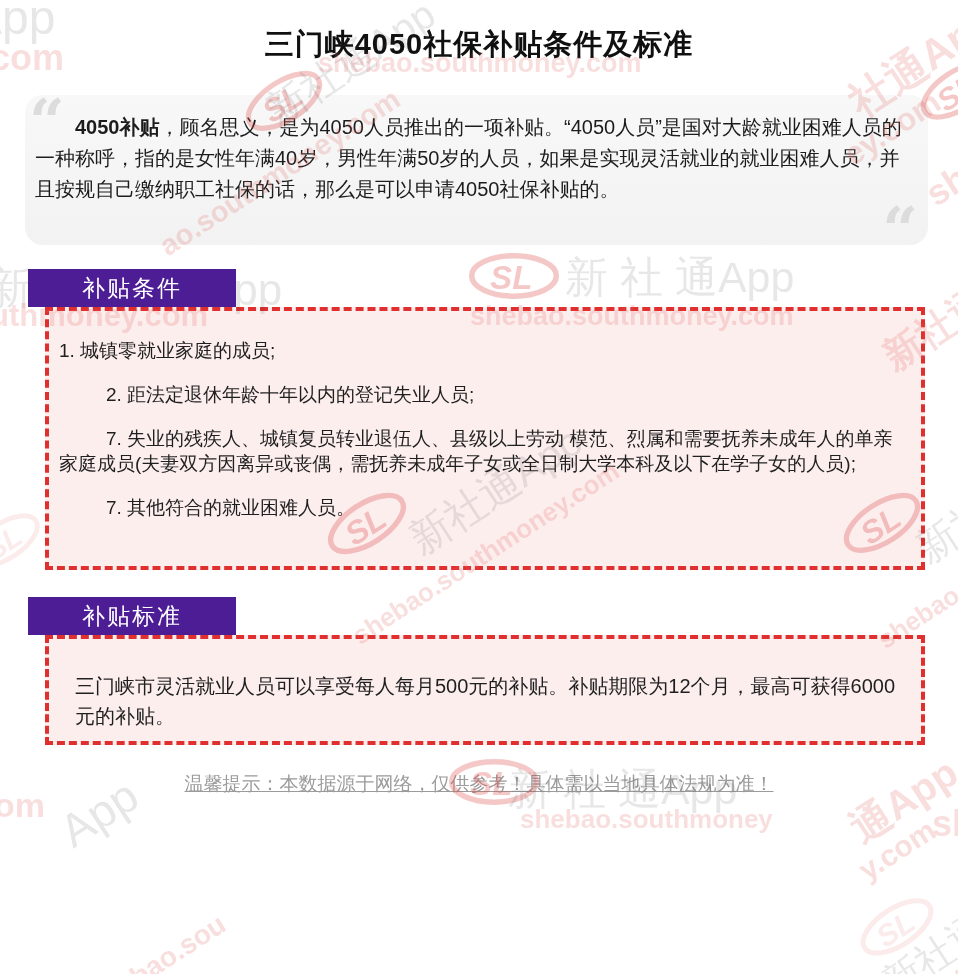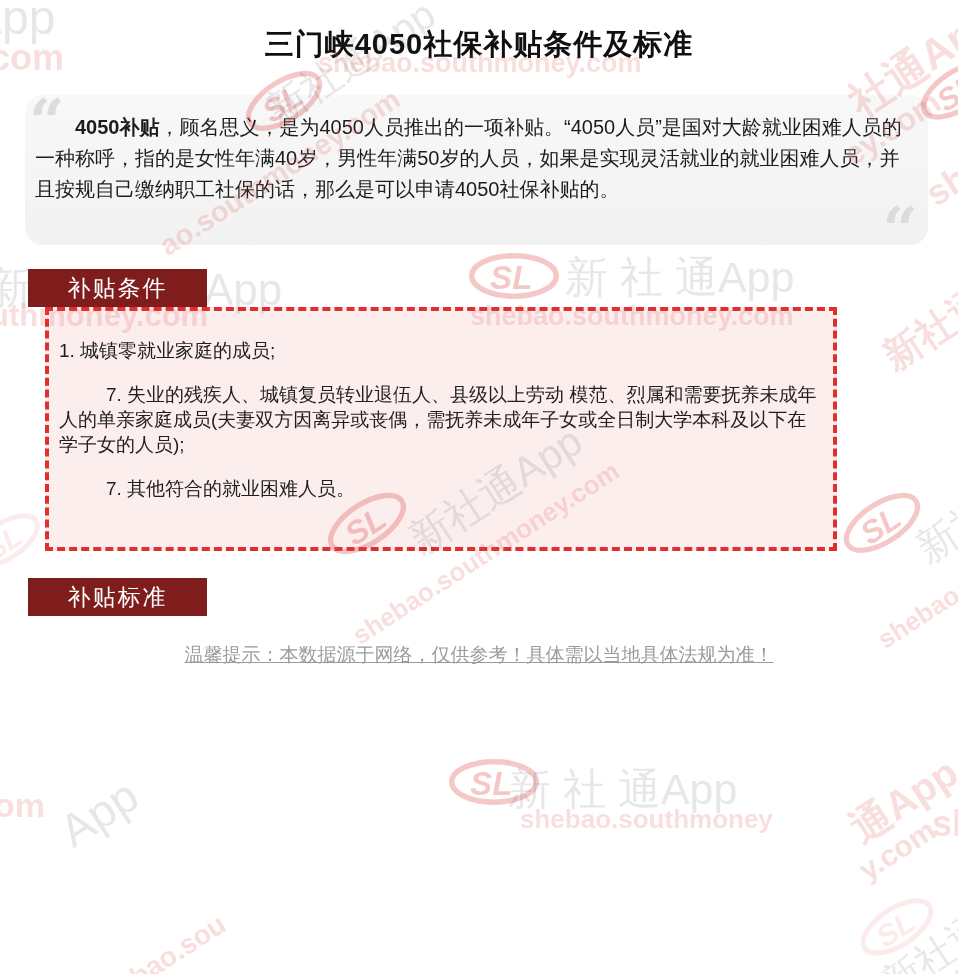--- a/index.html
+++ b/index.html
@@ -31,30 +31,30 @@
     position:absolute;
     font-family:"DejaVu Serif",serif; font-weight:700;
     font-size:62px; color:#dcdcdc; line-height:1;
   }
   .quote-open  { left:4px; top:-4px; }
   .quote-close { right:10px; top:calc(100% - 46px); }
 
   .sec-label {
     position:relative; z-index:3;
     margin:24px 0 0 28px;
-    width:179px; height:38px;
-    background:#7f1d1d; color:#fff;
+    width:208px; height:38px;
+    background:#4c1d95; color:#fff;
     font-size:23px; letter-spacing:2px;
     display:flex; align-items:center; justify-content:center;
   }
   .mt27 { margin-top:27px; }
 
   .dash-box {
     position:relative;
-    margin-left:45px; width:792px;
+    margin-left:45px; width:880px;
     box-sizing:border-box;
     border:4px dashed #e02f2f;
     background:#fdeeee;
   }
   .cond-box { padding:27px 12px 42px 10px; }
   .cond-box p { margin:0 0 19px; font-size:19px; line-height:25px; color:#1f1f1f; }
   .cond-box p:last-child { margin-bottom:4px; }
   .cond-box p.ind { text-indent:47px; }
 
   .std-box { padding:32px 24px 10px 26px; }
@@ -87,26 +87,30 @@
   <div class="quote-box">
     <span class="quote-mark quote-open">“</span>
     <p><span class="lead">4050补贴</span><span>，顾名思义，是为4050人员推出的一项补贴。“4050人员”是国对大龄就业困难人员的一种称呼，指的是女性年满40岁，男性年满50岁的人员，如果是实现灵活就业的就业困难人员，并且按规自己缴纳职工社保的话，那么是可以申请4050社保补贴的。</span></p>
     <span class="quote-mark quote-close">“</span>
   </div>
 
   <div class="sec-label">补贴条件</div>
 
   <div class="dash-box cond-box">
     <p>1. 城镇零就业家庭的成员;</p>
+    <p class="ind">2. 距法定退休年龄十年以内的登记失业人员;</p>
     <p class="ind">7. 失业的残疾人、城镇复员转业退伍人、县级以上劳动 模范、烈属和需要抚养未成年人的单亲家庭成员(夫妻双方因离异或丧偶，需抚养未成年子女或全日制大学本科及以下在学子女的人员);</p>
     <p class="ind">7. 其他符合的就业困难人员。</p>
   </div>
 
   <div class="sec-label mt27">补贴标准</div>
 
+  <div class="dash-box std-box">
+    <p>三门峡市灵活就业人员可以享受每人每月500元的补贴。补贴期限为12个月，最高可获得6000元的补贴。</p>
+  </div>
 
   <div class="footer-tip">温馨提示：本数据源于网络，仅供参考！具体需以当地具体法规为准！</div>
 
   <div id="watermarks">
       <span class="wm wm-gray" style="font-size: 48px; left: -30px; top: -6px;">App</span>
       <span class="wm wm-pink" style="font-size: 36px; left: -10px; top: 40px;">com</span>
       <svg viewBox="0 0 100 52" width="88" class="wm wm-logored" style="left: 240px; top: 78px; transform: rotate(-33deg);">
         <ellipse cx="50" cy="26" rx="46" ry="22" fill="none" stroke="currentColor" stroke-width="6"></ellipse>
         <text x="24" y="40" font-size="36" font-style="italic" font-weight="bold" fill="currentColor">SL</text>
       </svg>

